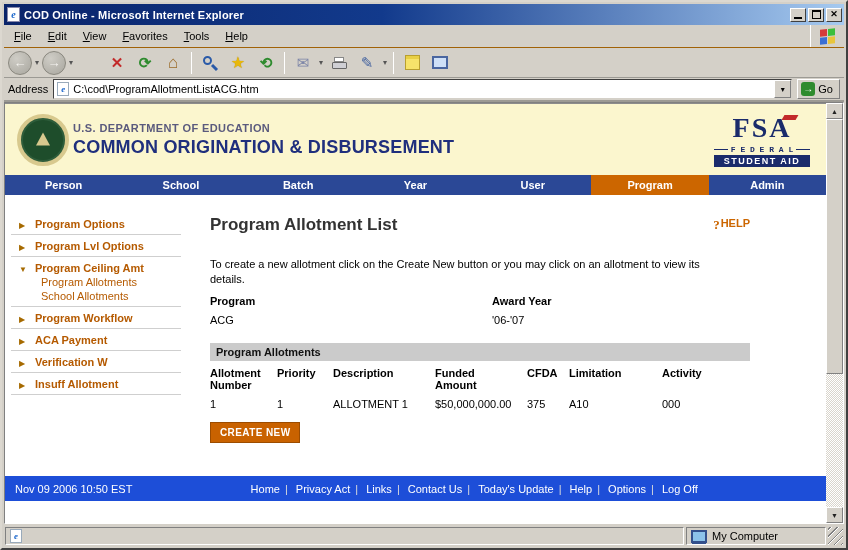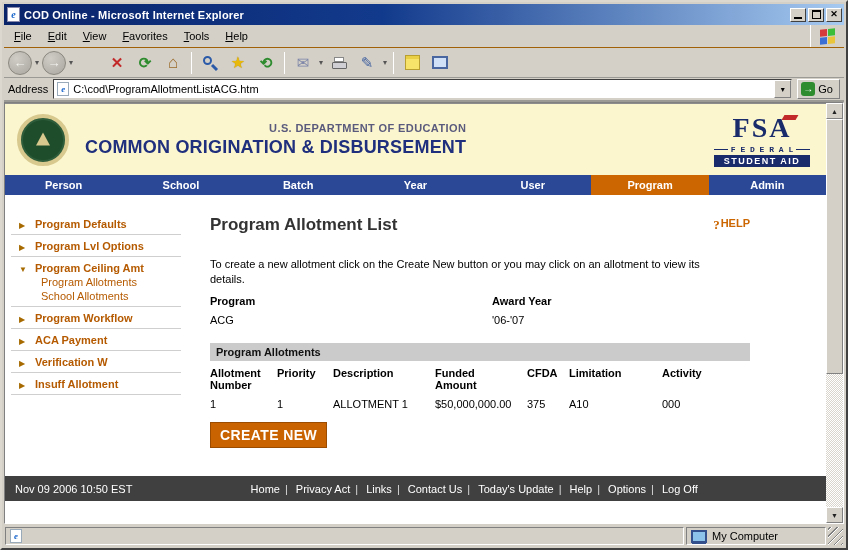--- a/index.html
+++ b/index.html
@@ -134,21 +134,21 @@
 
   
   .page-header {
     height:72px; flex:none; background:#fbf6ce; border-top:1px solid #8c8c8c;
     display:flex; align-items:center; padding:0 16px 0 12px;
   }
   .seal { width:52px; height:52px; border-radius:50%; background:#1e4d2b;
     border:4px solid #d8c98e; box-shadow:inset 0 0 0 2px #2e5d3b; position:relative; flex:none; }
   .seal-tree { position:absolute; left:50%; top:50%; transform:translate(-50%,-58%);
     width:0; height:0; border-left:7px solid transparent; border-right:7px solid transparent; border-bottom:13px solid #d8c98e; }
-  .dept { margin-left:16px;text-align:right; }
+  .dept { margin-left:4px; }
   .dept-line1 { font-size:11px; font-weight:bold; color:#5a5a7d; letter-spacing:0.4px; }
   .dept-line2 { font-size:18px; font-weight:bold; color:#1f2f7d; margin-top:3px; letter-spacing:0.2px; }
   .fsa { margin-left:auto; width:96px; text-align:center; }
   .fsa-top { position:relative; display:inline-block; }
   .fsa-acronym { font:bold 28px "Liberation Serif", serif; color:#1a2b6b; letter-spacing:2px; }
   .fsa-flag { position:absolute; right:-6px; top:3px; width:14px; height:5px; background:#c22a2a; transform:skewX(-30deg); }
   .fsa-federal { margin-top:1px; font-size:8px; font-weight:bold; color:#1a2b6b; display:flex; align-items:center; gap:3px;font-family:Liberation Mono, monospace; }
   .fsa-federal::before, .fsa-federal::after { content:""; flex:1; height:1px; background:#1a2b6b; }
   .fsa-student { margin-top:1px; background:#1a2b6b; color:#fff; font-size:9px; font-weight:bold; letter-spacing:1.5px; padding:1px 2px; }
 
@@ -177,26 +177,26 @@
   .section-bar { margin-top:17px; background:#cbcbcb; padding:3px 6px; font-size:11px; font-weight:bold; color:#111; }
   .sel-grid { display:grid; grid-template-columns:282px 1fr; font-size:11px; }
   .sel-label { font-weight:bold; margin-top:8px; }
   .sel-value { margin-top:7px; }
   table.allot { margin-top:6px; width:540px; border-collapse:collapse; table-layout:fixed; }
   table.allot th { text-align:left; vertical-align:top; font-size:11px; padding:0 2px 0 0; }
   table.allot td { font-size:11px; padding:7px 2px 0 0; }
   .th-narrow { display:inline-block; max-width:52px; }
   .create-btn {
     margin-top:12px; display:inline-block; background:#c96200; color:#fff;
-    font-size:14px; font-weight:bold; letter-spacing:0.4px;
+    font-size:10px; font-weight:bold; letter-spacing:0.4px;
     padding:4px 9px; border:1px solid #9c4c00; cursor:pointer;
   }
 
   
-  .page-footer { height:25px; flex:none; background:#404040; display:flex; align-items:center; padding:0 10px; }
+  .page-footer { height:25px; flex:none; background:#1d4ed8; display:flex; align-items:center; padding:0 10px; }
   .footer-time { color:#fff; font-size:11px; white-space:nowrap; }
   .footer-links { flex:1; text-align:center; font-size:11px; color:#fff; }
   .footer-link { color:#fff; margin:0 3px; cursor:pointer; white-space:nowrap; }
   .footer-sep { color:#ddd; margin:0 2px; }
   .page-bottom-gap { height:22px; flex:none; background:#fff; }
 
   
   .statusbar { height:22px; flex:none; display:flex; align-items:flex-end; gap:2px; padding:2px 1px 1px 1px; background:#d4d0c8; }
   .sb-panel { height:18px; border:1px solid; border-color:#808080 #fff #fff #808080;
     display:flex; align-items:center; gap:5px; padding:0 4px; font-size:11px; background:#d4d0c8; }
@@ -350,21 +350,21 @@
         <div class="nav-item">User</div>
         <div class="nav-item active">Program</div>
         <div class="nav-item">Admin</div>
       </div>
 
       <div class="content">
 
         <div class="sidebar">
           <div class="side-item">
             <span class="side-arrow">▶</span>
-            <span class="side-label">Program Defaults</span>
+            <span class="side-label">Program Options</span>
           </div>
           <div class="side-sep"></div>
 
           <div class="side-item">
             <span class="side-arrow">▶</span>
             <span class="side-label">Program Lvl Options</span>
           </div>
           <div class="side-sep"></div>
 
           <div class="side-item">

